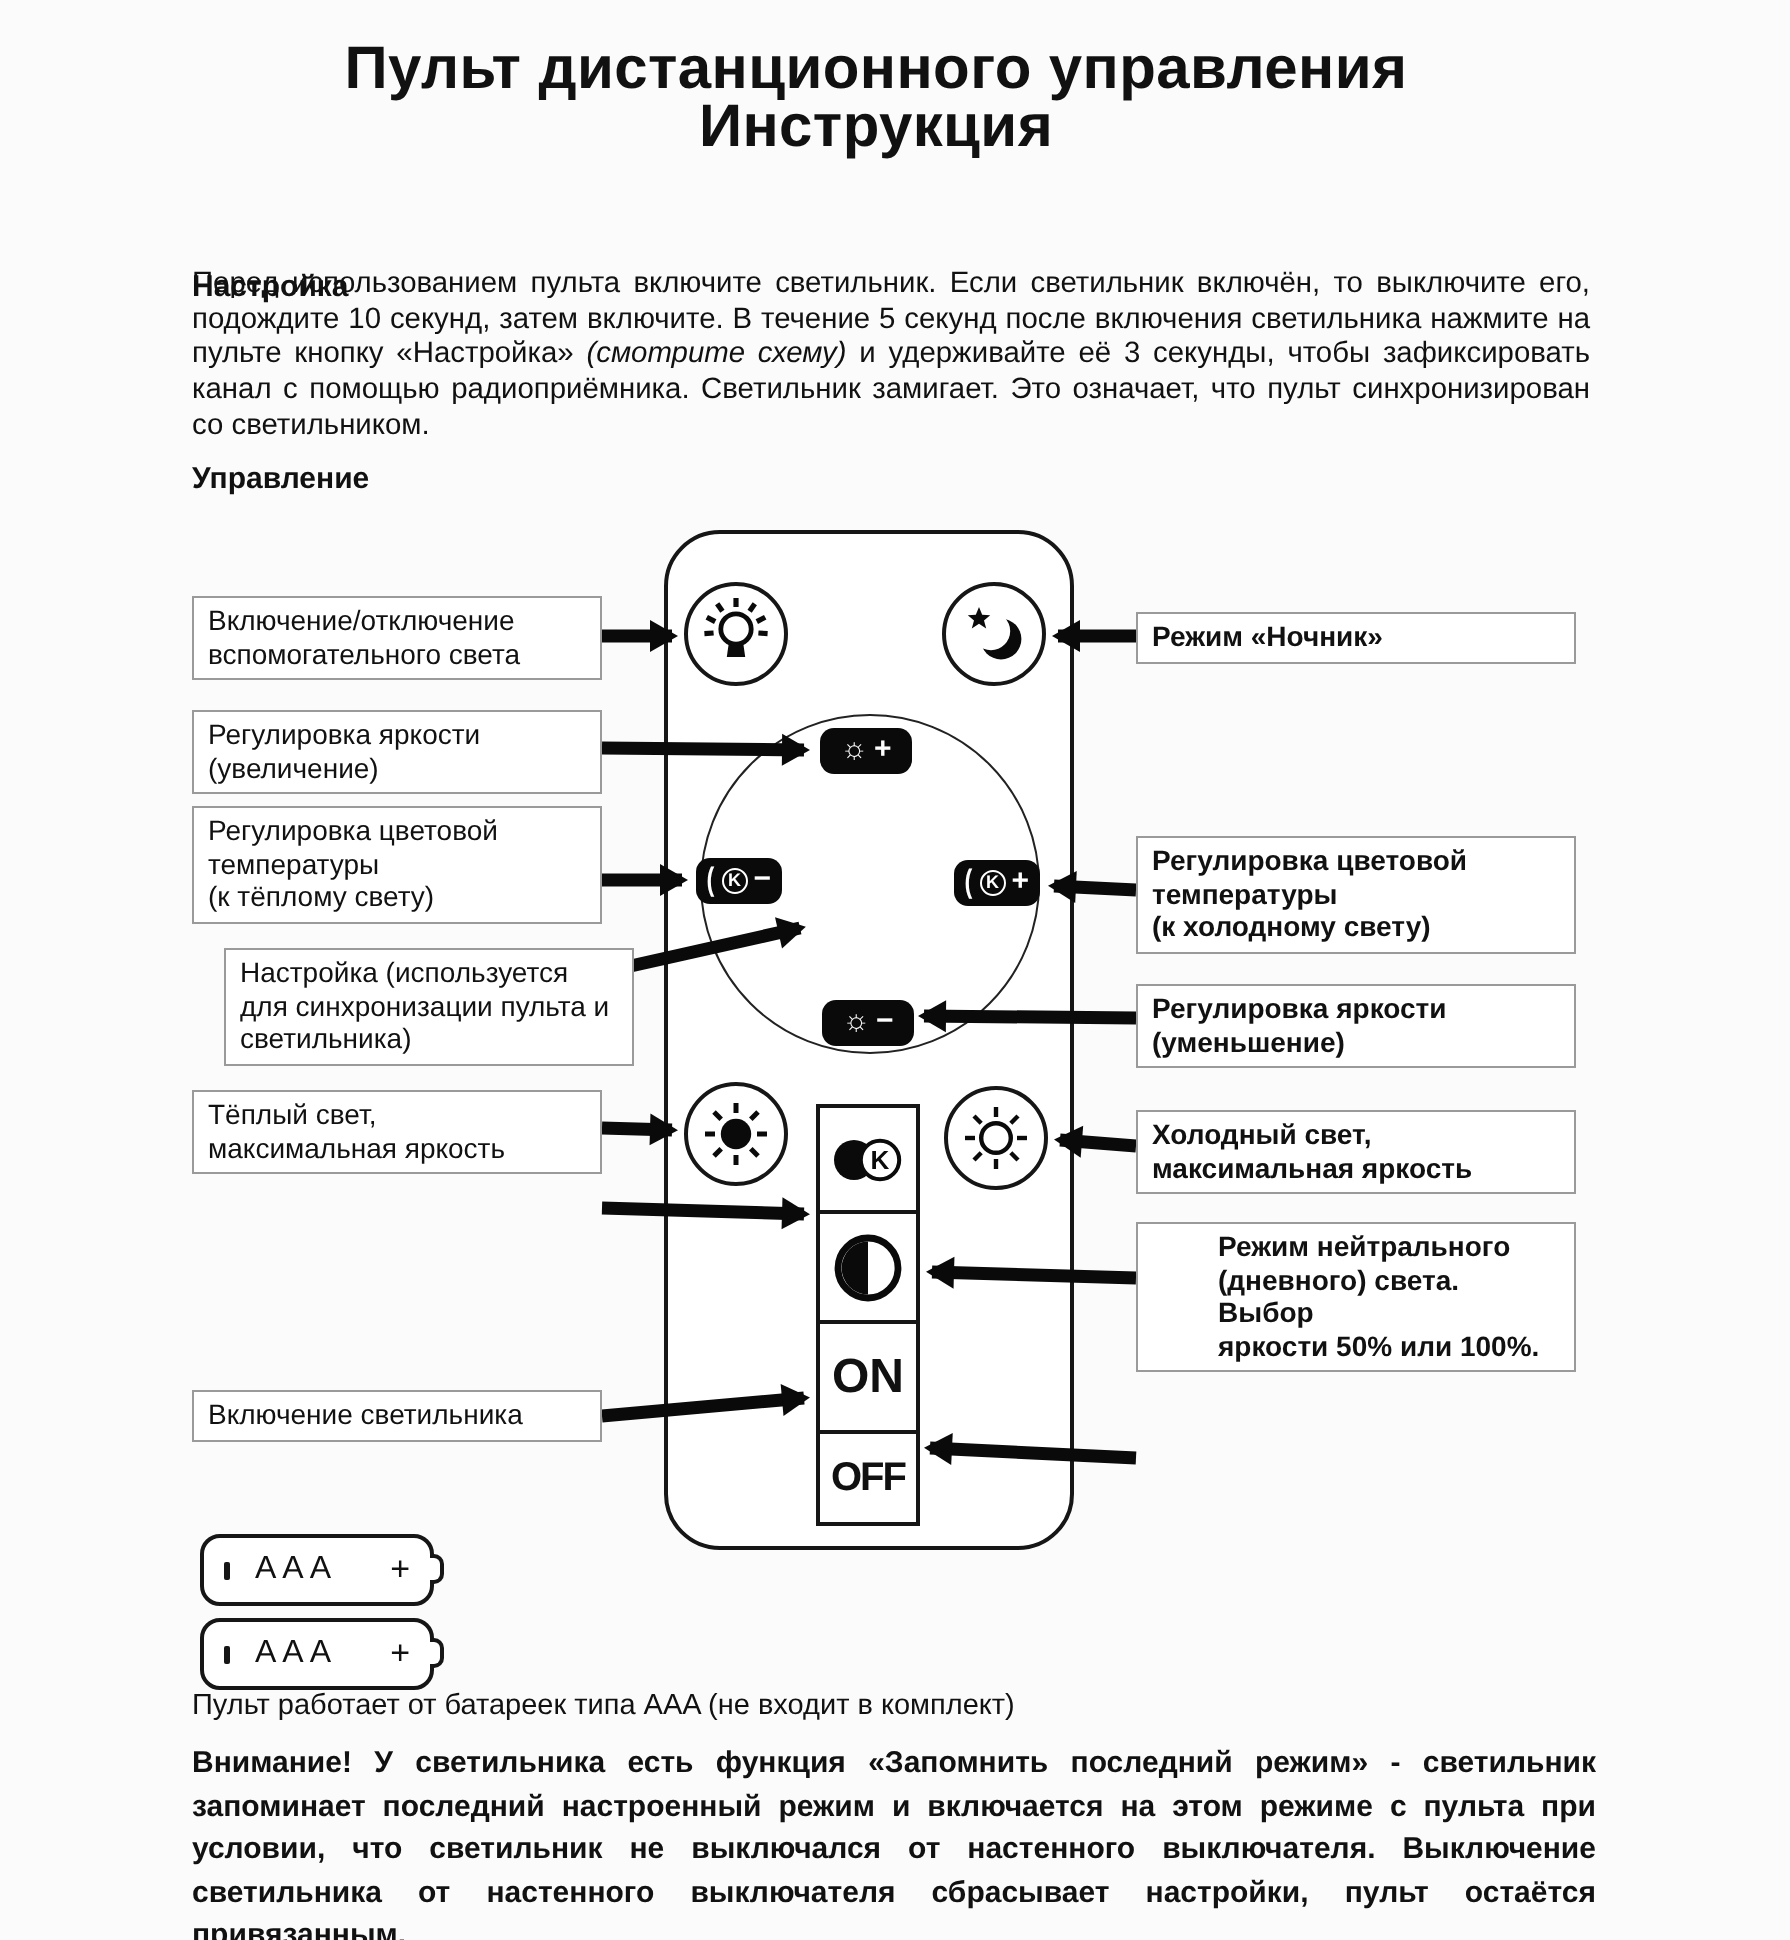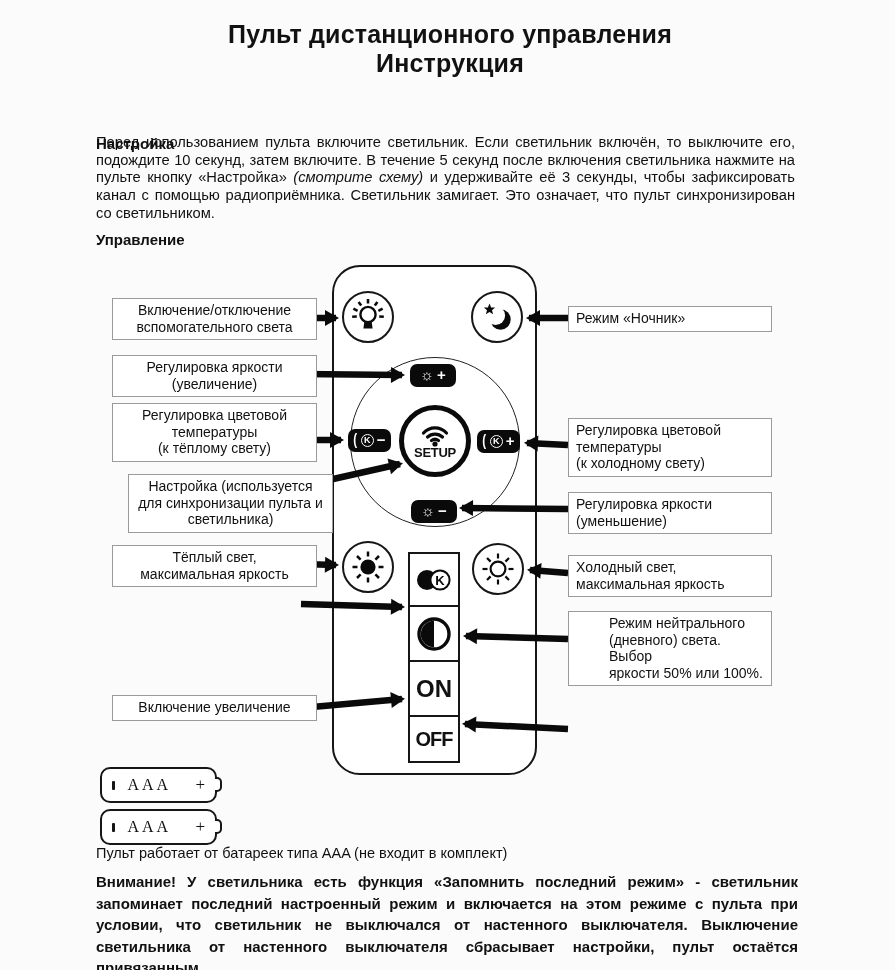--- a/index.html
+++ b/index.html
@@ -1,36 +1,36 @@
 <!DOCTYPE html>
 <html><head>
 <meta charset="utf-8">
 <style>
   html,body{margin:0;padding:0;background:#e8e8e8;}
   .page{
     position:relative;width:895px;height:970px;background:#fbfbfb;
     font-family:"Liberation Sans", sans-serif;color:#111;overflow:hidden;
   }
   
-  .title{position:absolute;top:20px;left:12px;width:876px;text-align:center;
-    font-weight:bold;font-size:25px;line-height:29px;letter-spacing:.2px;}
+  .title{position:absolute;top:20px;left:0;width:876px;text-align:center;
+    font-weight:bold;font-size:30px;line-height:29px;letter-spacing:.2px;}
   .h{position:absolute;left:96px;font-weight:bold;font-size:15px;}
   .setup-h{top:99px;margin-top:36px;}
   .control-h{top:231px;}
   .body-p{position:absolute;left:96px;top:134px;width:699px;margin:0;
     font-size:14.7px;line-height:17.7px;text-align:justify;}
   .body-p i{font-style:italic;}
   .warning-p{position:absolute;left:96px;top:871px;width:702px;margin:0;
     font-weight:bold;font-size:15px;line-height:21.6px;text-align:justify;}
   .bat-note{position:absolute;left:96px;top:845px;font-size:14.5px;}
   
   .callout{position:absolute;width:205px;box-sizing:border-box;background:#fff;
     border:1px solid #9a9a9a;padding:3px 7px 4px 7px;font-size:14px;
     line-height:16.5px;white-space:pre-line;}
-  .L{left:112px;text-align:center;} .R{left:568px;width:204px;}
+  .L{left:96px;} .R{left:568px;width:220px;font-weight:bold;}
   .L1{top:298px;} .L2{top:355px;} .L3{top:403px;} .L4{top:474px;margin-left:16px;}
   .L5{top:545px;} .L6{top:598px;} .L7{top:695px;}
   .R1{top:306px;} .R2{top:418px;} .R3{top:492px;}
   .R4{top:555px;} .R5{top:611px;padding-left:40px;} .R6{top:717px;}
   
   .remote-body{position:absolute;left:332px;top:265px;width:205px;height:510px;
     box-sizing:border-box;border:2px solid #161616;border-radius:28px;background:#fff;}
   .circle-btn{position:absolute;width:52px;height:52px;box-sizing:border-box;
     border:2.5px solid #161616;border-radius:50%;background:#fff;
     display:flex;align-items:center;justify-content:center;}
@@ -60,21 +60,21 @@
   .cell{position:absolute;left:408px;width:52px;box-sizing:border-box;background:#fff;
     border:2px solid #161616;display:flex;align-items:center;justify-content:center;}
   .c1{top:552px;height:55px;}
   .c2{top:605px;height:57px;}
   .c3{top:660px;height:57px;font-size:24px;font-weight:bold;}
   .c4{top:715px;height:48px;font-size:20px;font-weight:bold;letter-spacing:-1px;text-align:right;}
   .arrows{position:absolute;left:0;top:260px;pointer-events:none;}
   
   .battery{position:absolute;left:100px;width:117px;height:33px;box-sizing:border-box;
     border:2.5px solid #161616;border-radius:10px;background:#fff;
-    display:flex;align-items:center;padding:16px 10px;font-family:Liberation Serif, serif;}
+    display:flex;align-items:center;padding:16px 10px;}
   .bat1{top:767px;} .bat2{top:809px;}
   .battery .nub{position:absolute;right:-7px;top:8px;width:7px;height:15px;
     box-sizing:border-box;border:2.5px solid #161616;border-left:none;
     border-radius:0 5px 5px 0;background:#fff;}
   .battery .neg{width:2.5px;height:9px;background:#161616;border-radius:1px;}
   .battery .aaa{font-size:16px;letter-spacing:3px;margin-left:13px;}
   .battery .plus{margin-left:auto;font-size:17px;}
 </style>
 </head>
 <body>
@@ -126,31 +126,20 @@
     <span class="sun-glyph">☼</span>
     <span class="sign">+</span>
   </div>
 
   <div class="pill k-minus">
     <span class="paren">(</span>
     <span class="k-circ">K</span>
     <span class="sign">−</span>
   </div>
 
-  <div class="setup-btn">
-    <svg width="34" height="24" viewBox="0 0 34 24">
-      <g fill="none" stroke="#0a0a0a" stroke-width="3.2" stroke-linecap="round">
-        <path d="M5.5 10 A15.5 15.5 0 0 1 28.5 10"></path>
-        <path d="M9.5 14 A11 11 0 0 1 24.5 14"></path>
-        <path d="M13.5 17.5 A6 6 0 0 1 20.5 17.5"></path>
-      </g>
-      <circle cx="17" cy="21" r="2.6" fill="#0a0a0a"></circle>
-    </svg>
-    <div class="setup-label">SETUP</div>
-  </div>
 
   <div class="pill k-plus">
     <span class="paren">(</span>
     <span class="k-circ">K</span>
     <span class="sign">+</span>
   </div>
 
   <div class="pill bright-minus">
     <span class="sun-glyph">☼</span>
     <span class="sign">−</span>
@@ -232,21 +221,21 @@
   <div class="callout L L2">Регулировка яркости
 (увеличение)</div>
   <div class="callout L L3">Регулировка цветовой
 температуры
 (к тёплому свету)</div>
   <div class="callout L L4">Настройка (используется
 для синхронизации пульта и
 светильника)</div>
   <div class="callout L L5">Тёплый свет,
 максимальная яркость</div>
-  <div class="callout L L7">Включение увеличение</div>
+  <div class="callout L L7">Включение светильника</div>
 
   <div class="callout R R1">Режим «Ночник»</div>
   <div class="callout R R2">Регулировка цветовой
 температуры
 (к холодному свету)</div>
   <div class="callout R R3">Регулировка яркости
 (уменьшение)</div>
   <div class="callout R R4">Холодный свет,
 максимальная яркость</div>
   <div class="callout R R5">Режим нейтрального

